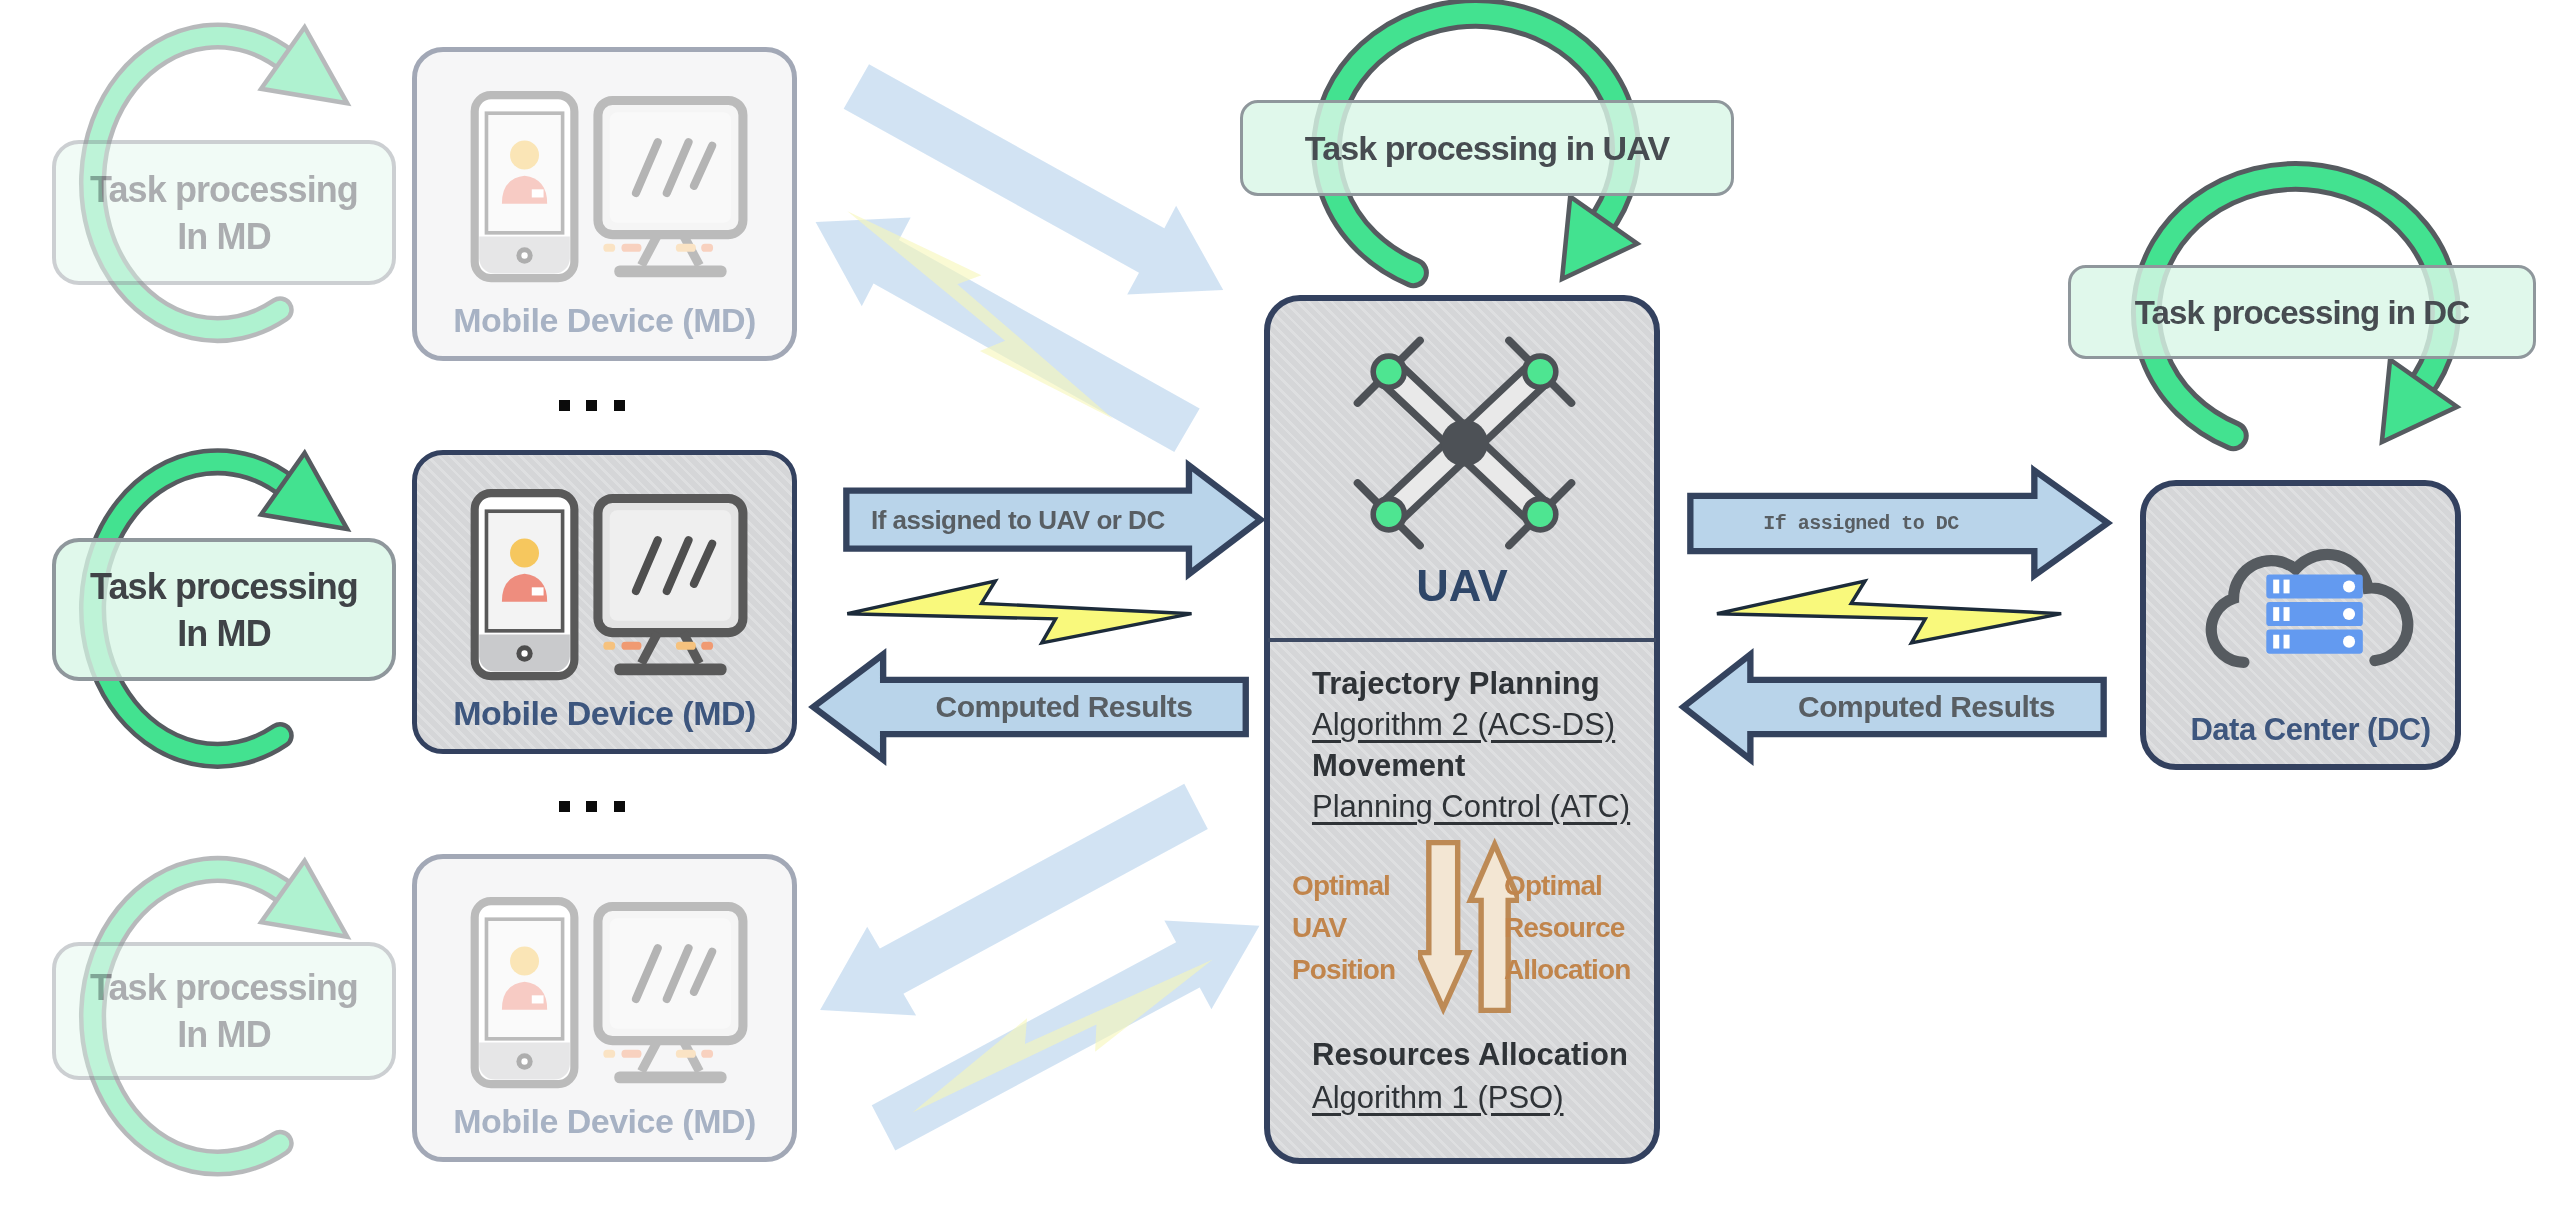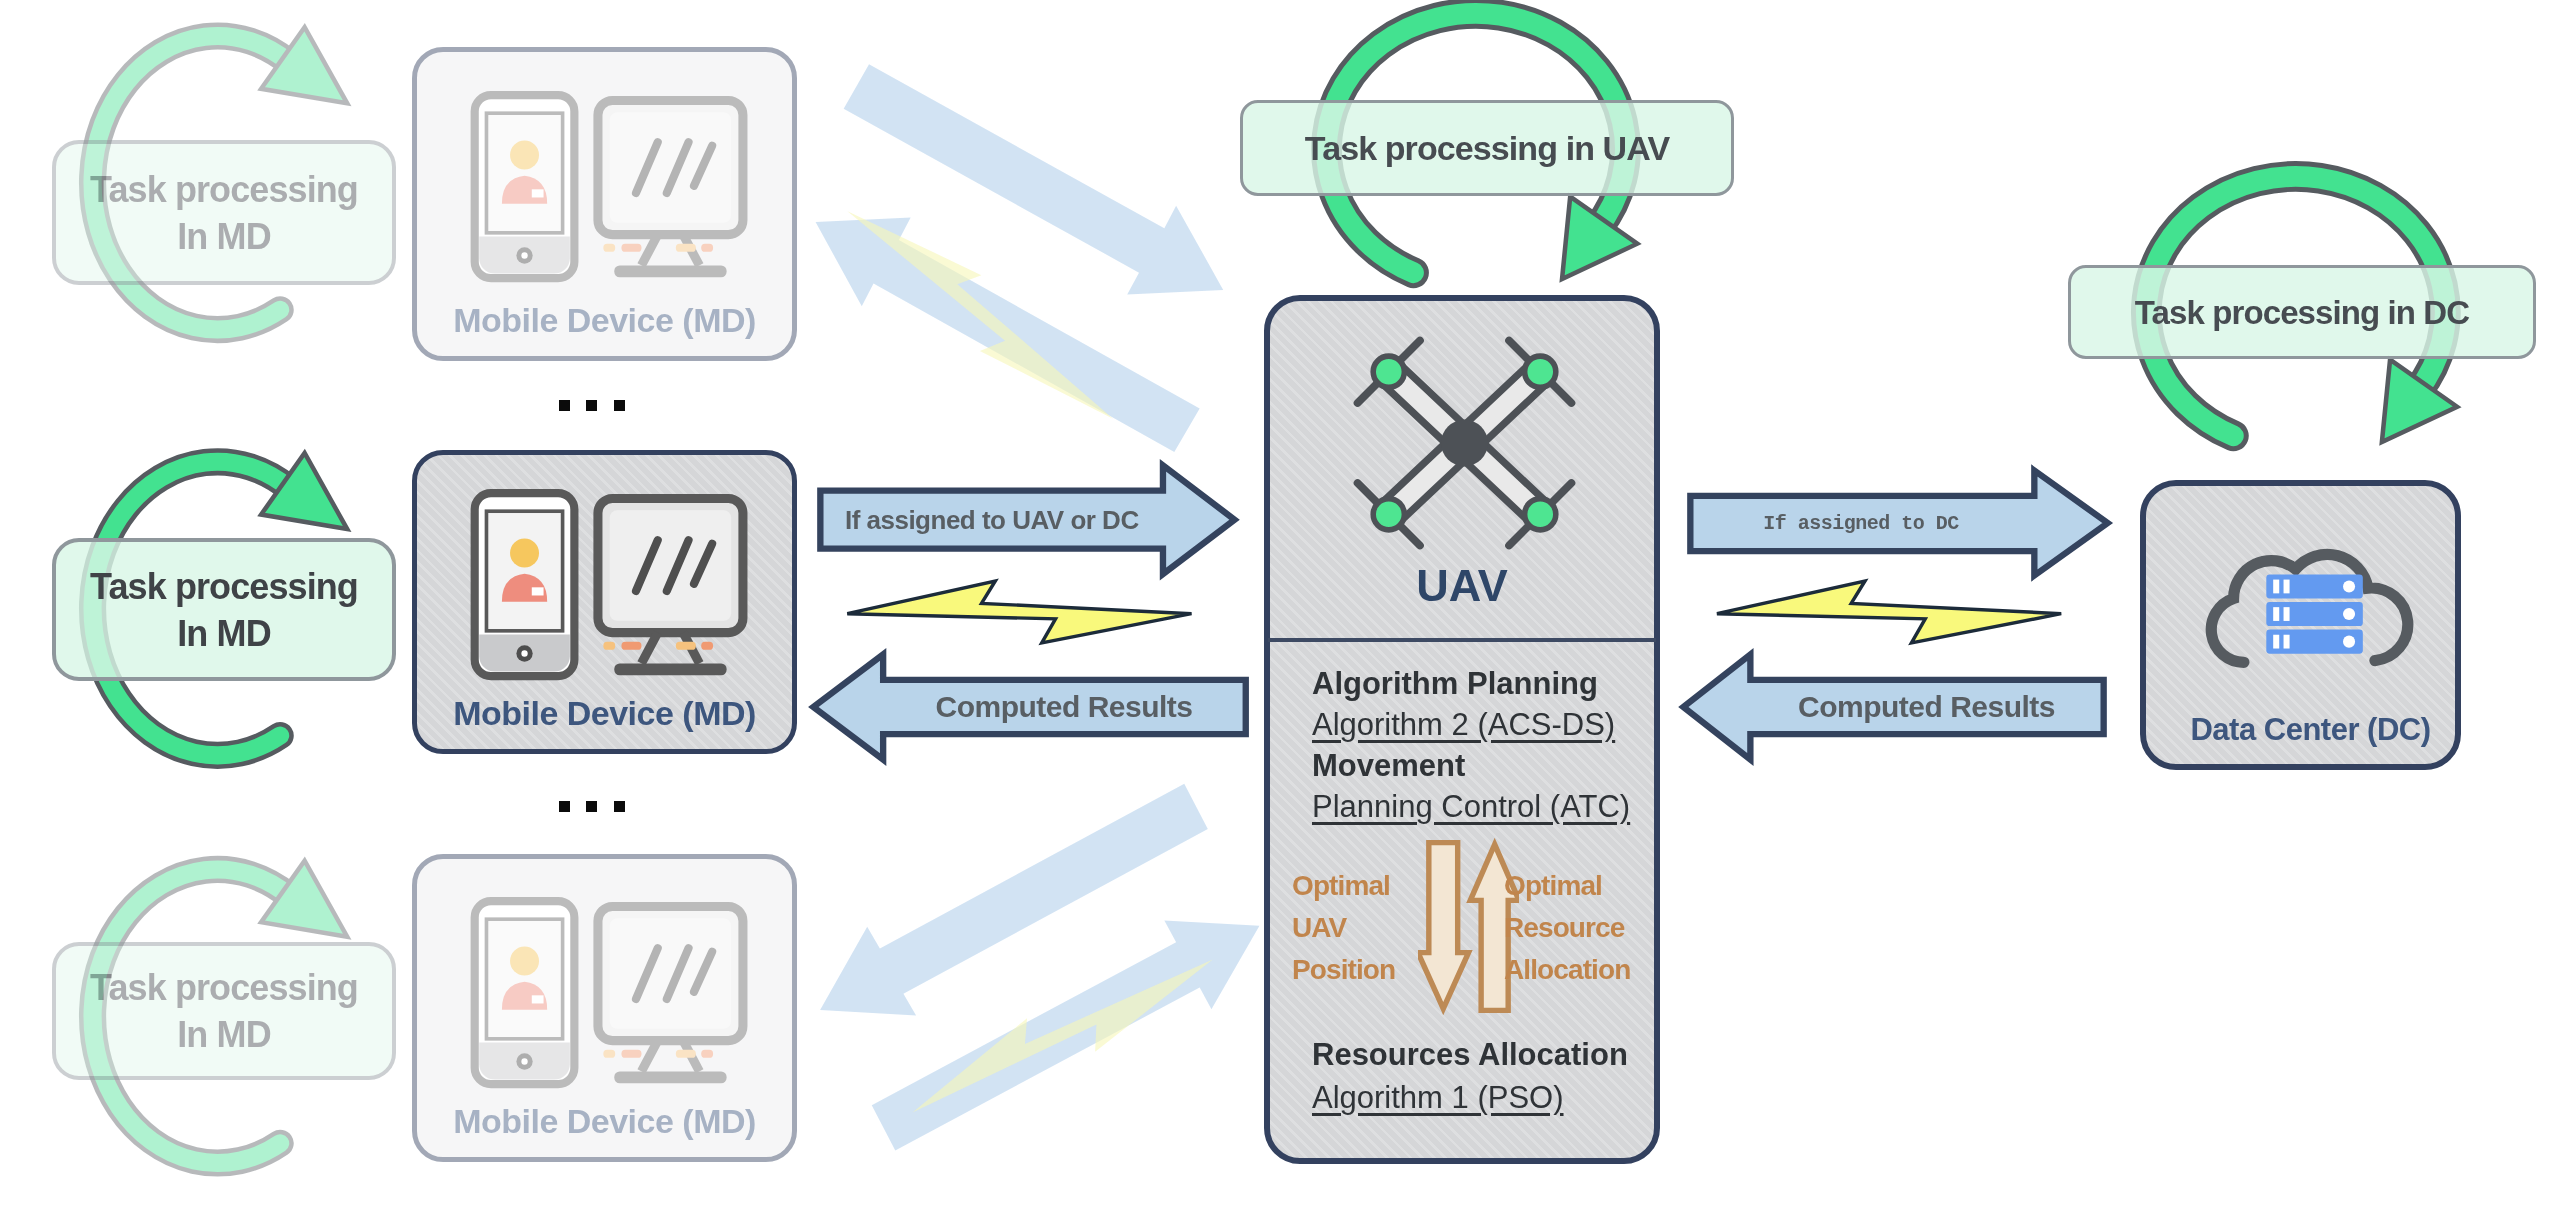--- a/index.html
+++ b/index.html
@@ -254,21 +254,21 @@
         <circle cx="42" cy="36" r="14"></circle>
         <circle cx="178" cy="36" r="14"></circle>
         <circle cx="42" cy="164" r="14"></circle>
         <circle cx="178" cy="164" r="14"></circle>
       </g>
     </svg>
     <div class="uav-title">UAV</div>
     <div class="uav-divider"></div>
 
     <div class="uav-text">
-      <div class="b">Algorithm Planning</div>
+      <div class="b">Trajectory Planning</div>
       <div class="u">Algorithm 2 (ACS-DS)</div>
       <div class="b">Movement</div>
       <div class="u">Planning Control (ATC)</div>
     </div>
 
     <div class="opt-text" style="left:22px;top:564px;">
       <div>Optimal</div>
       <div>UAV</div>
       <div>Position</div>
     </div>
@@ -306,21 +306,21 @@
         <circle cx="184" cy="130" r="7" fill="#ffffff"></circle>
         <rect x="88" y="148" width="112" height="28" rx="4" fill="#639af0"></rect>
         <rect x="96" y="154" width="7" height="16" fill="#ffffff"></rect>
           <rect x="108" y="154" width="7" height="16" fill="#ffffff"></rect>
         <circle cx="184" cy="162" r="7" fill="#ffffff"></circle>
       </g>
     </svg>
     <div class="node-label" style="font-size:31px;margin-left:20px;">Data Center (DC)</div>
   </div>
 
-  <div class="harrow" style="left:814px;top:458px;width:426px;height:127px;">
+  <div class="harrow" style="left:840px;top:458px;width:426px;height:127px;">
     <svg width="426" height="127" viewBox="0 0 470 140">
       <polygon points="7,36 385,36 385,8 464,68 385,128 385,100 7,100" fill="#b9d4ea" stroke="#34435e" stroke-width="7"></polygon>
     </svg>
     <div class="alabel" style="left:6.3px;top:33px;width:343px;height:58px;font-size:26px;">If assigned to UAV or DC</div>
   </div>
 
   <div class="harrow" style="left:807px;top:647px;width:446px;height:120px;">
     <svg width="446" height="120" viewBox="0 0 492 132">
       <polygon points="484,36 484,96 84,96 84,124 7,66 84,8 84,36" fill="#b9d4ea" stroke="#34435e" stroke-width="7"></polygon>
     </svg>

